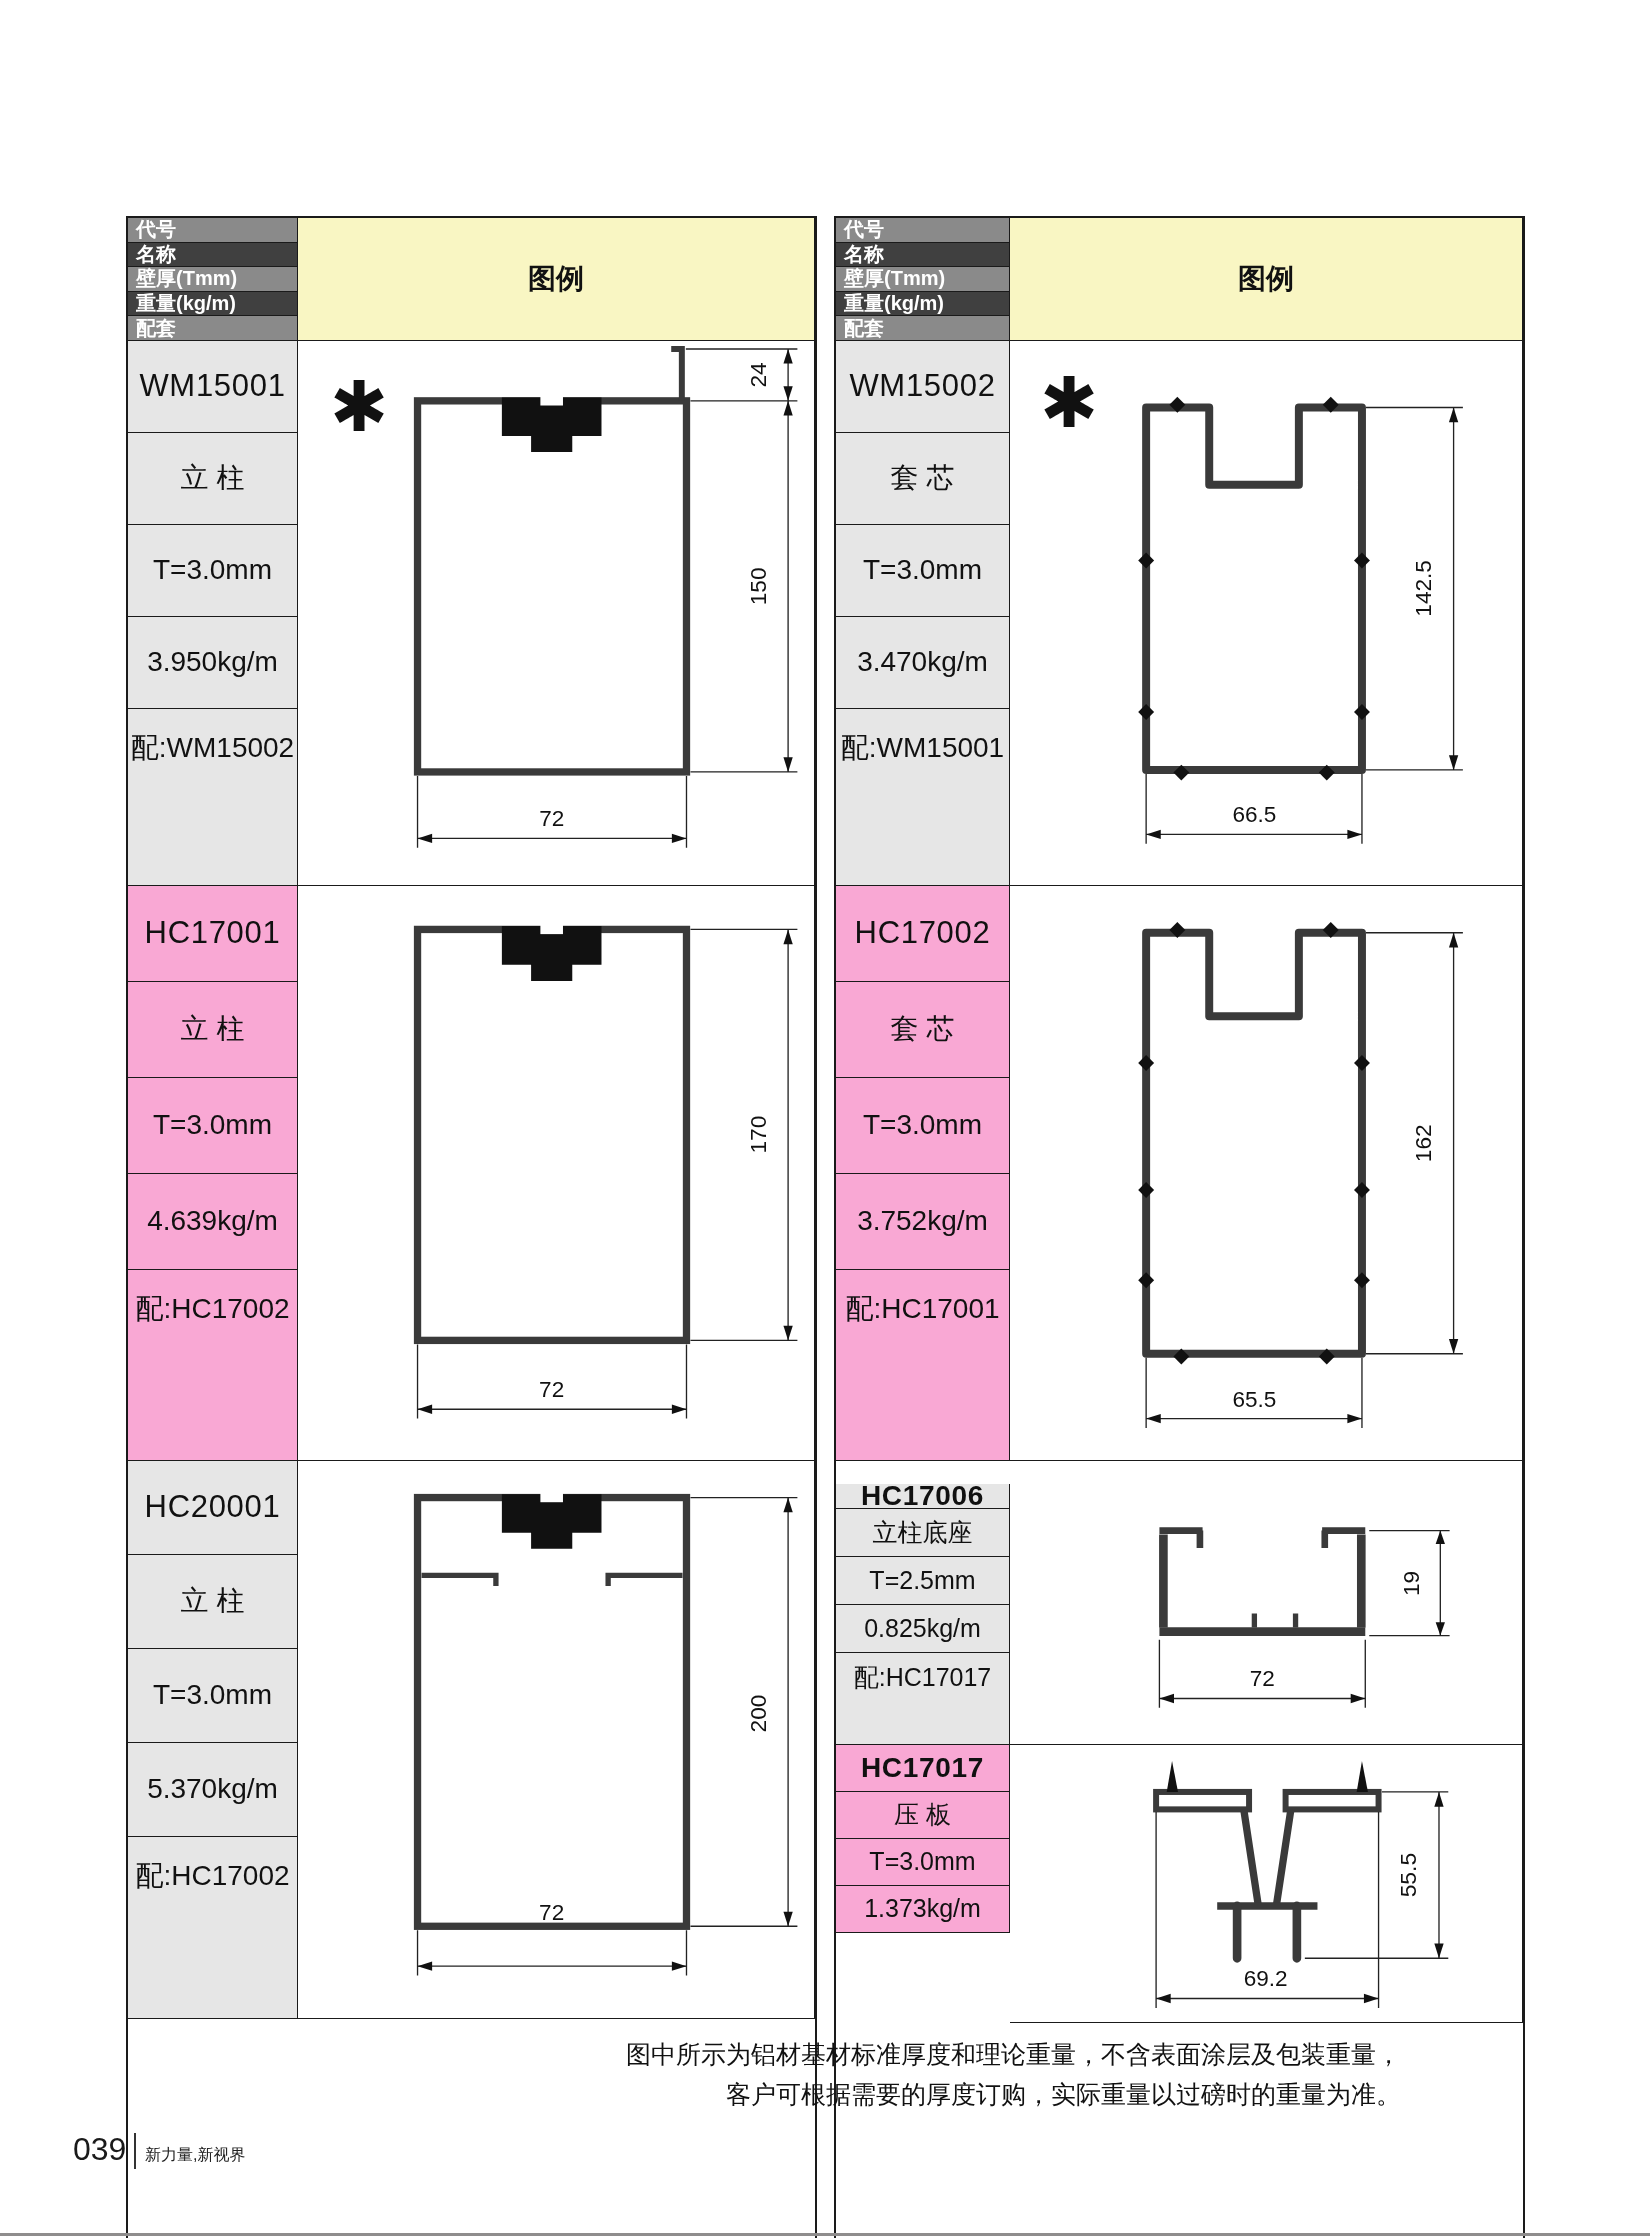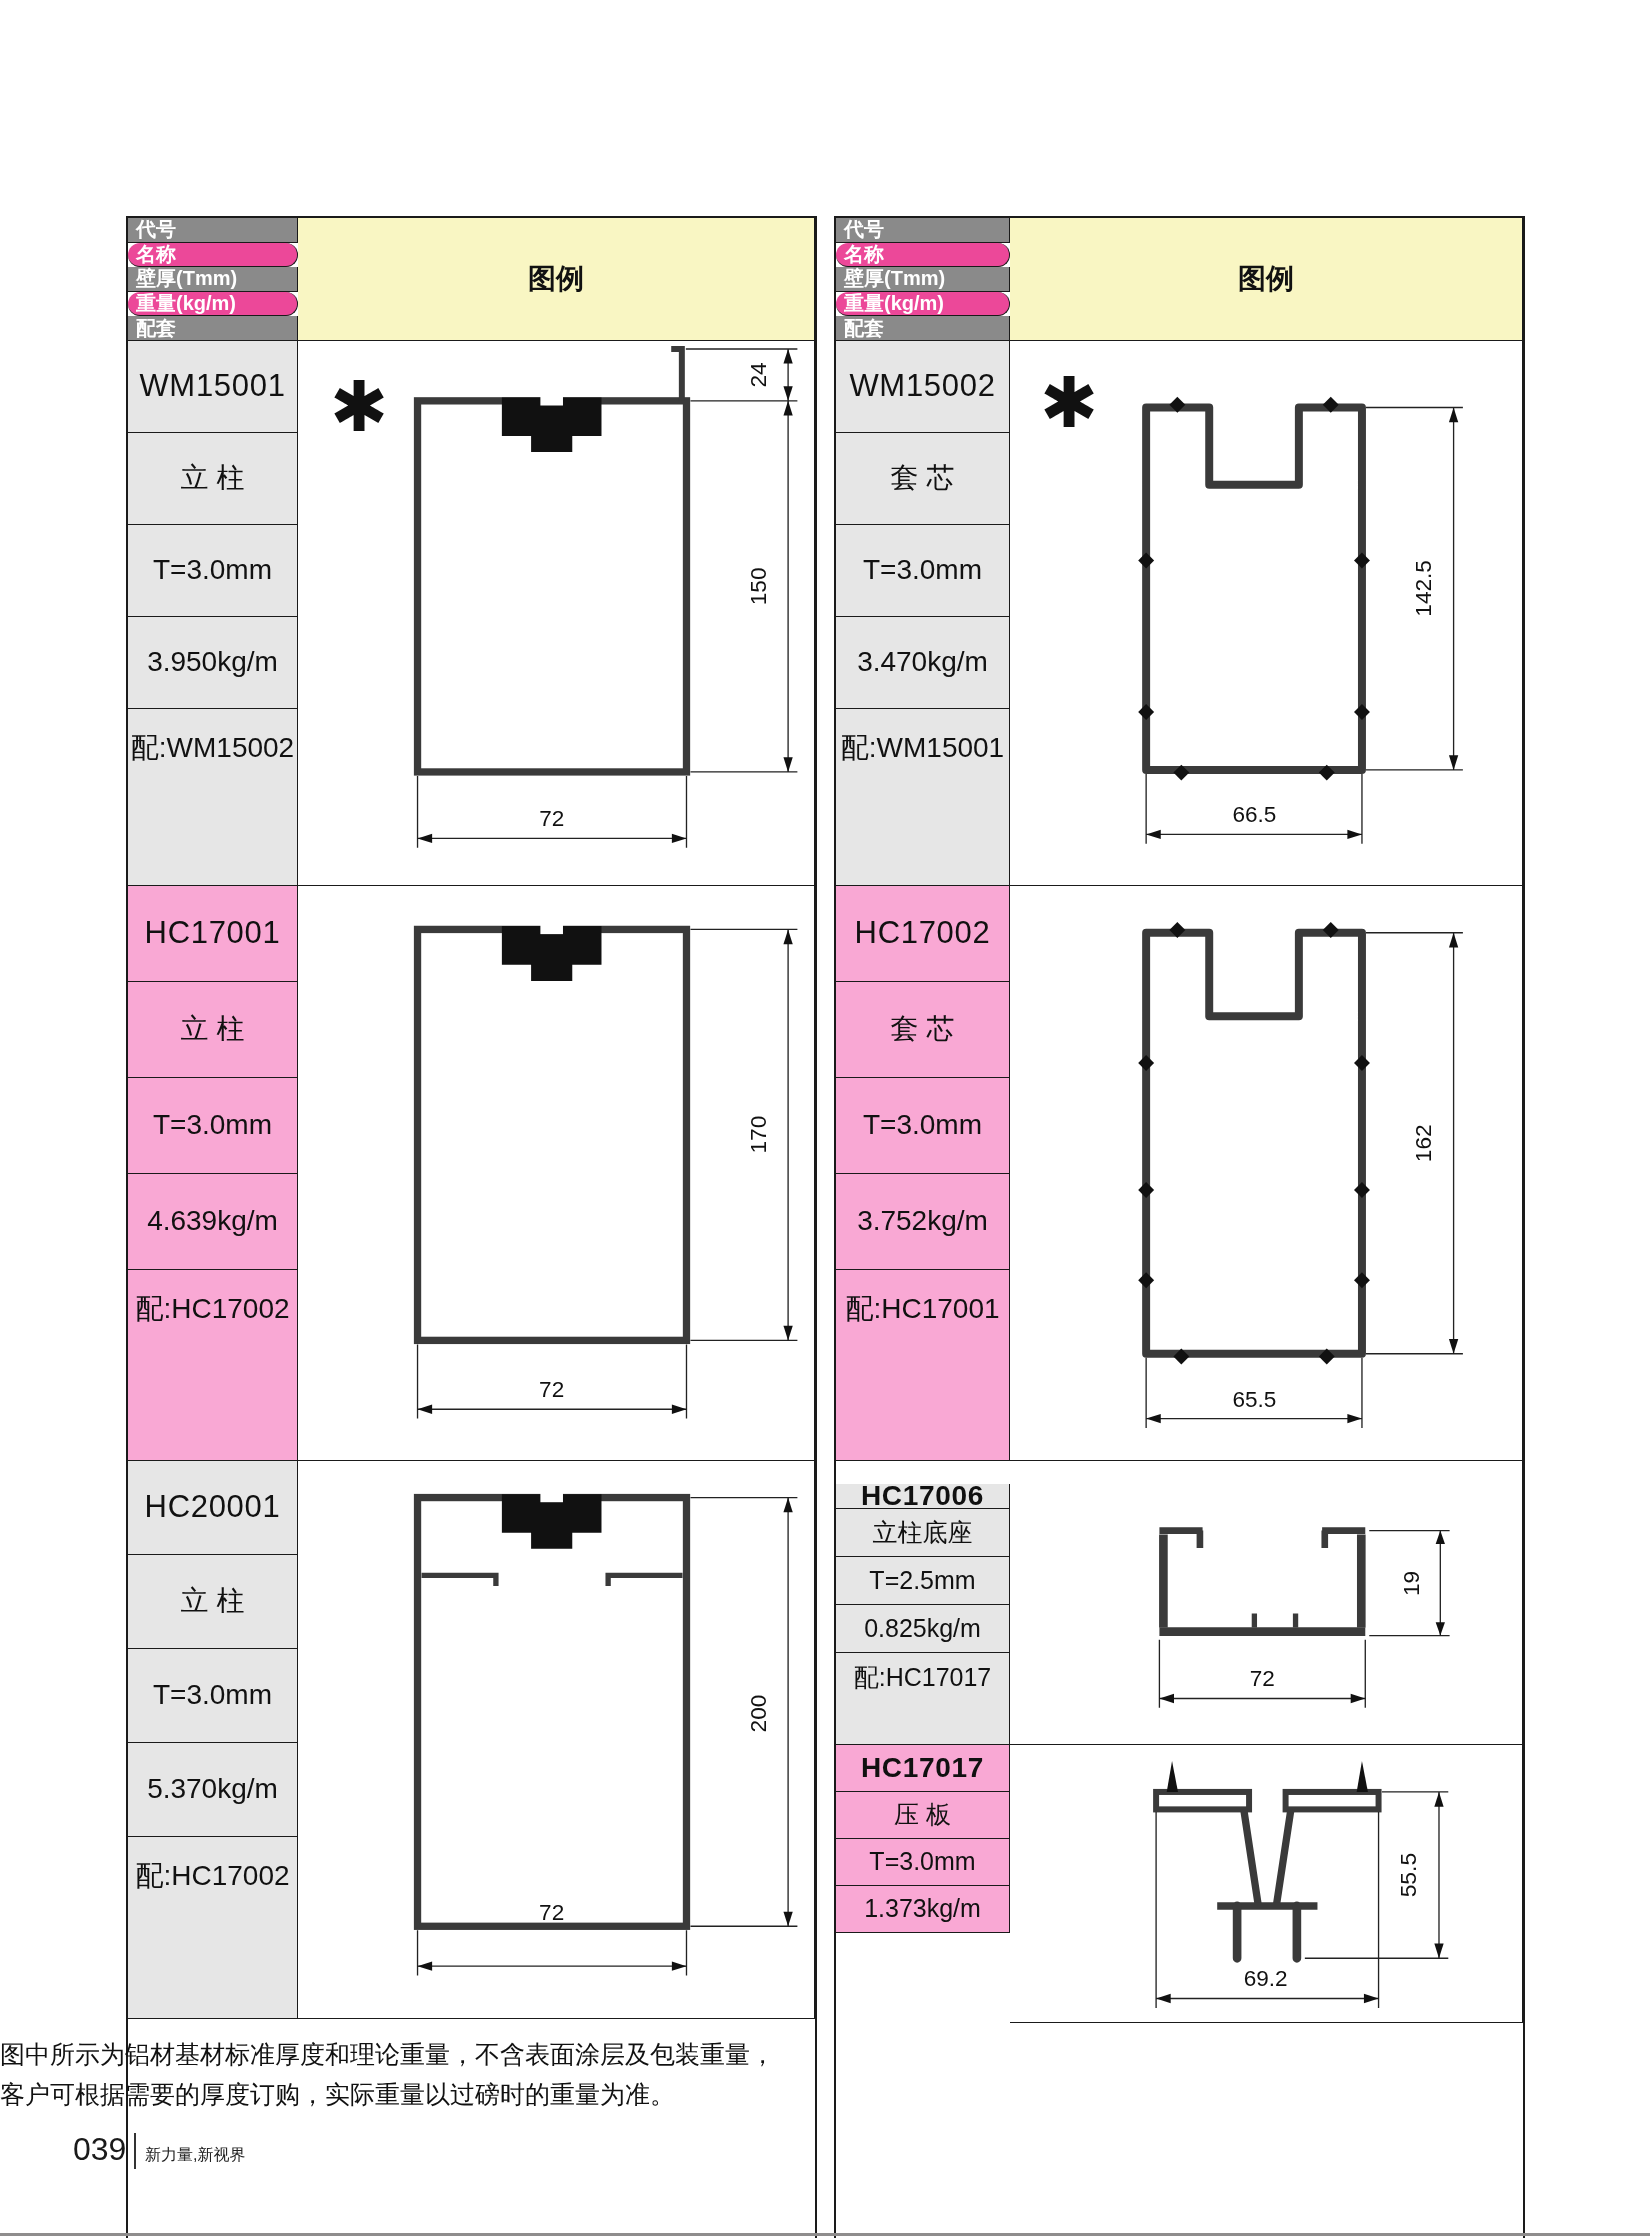--- a/index.html
+++ b/index.html
@@ -7,33 +7,33 @@
         font-family:"Liberation Sans","DejaVu Sans",sans-serif;color:#111;overflow:hidden;}
   .table{position:absolute;top:216px;width:691px;height:2124px;border:2px solid #1a1a1a;
          box-sizing:border-box;display:grid;background:#fff;}
   #table-left{left:126px;grid-template-columns:170px 1fr;
     grid-template-rows:24.6px 24.6px 24.6px 24.6px 24.6px 92px 92px 92px 92px 177px 96px 96px 96px 96px 191px 94px 94px 94px 94px 182px;}
   #table-right{left:834px;grid-template-columns:174px 1fr;
     grid-template-rows:24.6px 24.6px 24.6px 24.6px 24.6px 92px 92px 92px 92px 177px 96px 96px 96px 96px 191px 48px 48px 48px 48px 92px 47px 47px 47px 47px 90px;}
   .cell{border-right:1.3px solid #1a1a1a;border-bottom:1.3px solid #1a1a1a;box-sizing:border-box;
         display:flex;align-items:center;justify-content:center;overflow:hidden;}
   .hdr{background:#8a8a8a;color:#fff;font-weight:bold;font-size:20px;justify-content:flex-start;padding-left:8px;}
-  .hdr.alt{background:#ec4899;border-radius:12px;}
+  .hdr.alt{background:#404040;}
   .gray{background:#e6e6e6;}
   .yellow{background:#f9a8d4;}
   .code{font-weight:normal;font-size:31px;letter-spacing:0.7px;}
   .plain{font-size:28px;}
   .toptext{align-items:flex-start;padding-top:20px;}
   .toptext-sm{align-items:flex-start;padding-top:8px;}
   .legend{background:#f9f6c3;font-weight:bold;font-size:28px;}
   .diag{background:#ffffff;padding:0;}
   .diag svg{width:100%;height:100%;display:block;}
   .dimtxt{font-size:34px;fill:#111;}
   .star{font-size:105px;fill:#111;}
-  .note{position:absolute;left:0;width:1401px;text-align:left;font-size:25px;color:#111;}
+  .note{position:absolute;left:0;width:1401px;text-align:right;font-size:25px;color:#111;}
   #footer-page{position:absolute;left:73px;top:2131px;font-size:32px;font-weight:normal;color:#1a1a1a;}
   #footer-divider{position:absolute;left:134px;top:2133px;width:2px;height:36px;background:#333;}
   #footer-brand{position:absolute;left:145px;top:2145px;font-size:16px;color:#222;}
   #bottom-line{position:absolute;left:0;top:2233px;width:1651px;height:2.7px;background:#8f8d8d;}
   .p{stroke:#3a3a3a;fill:none;}
   .x{stroke:#222;stroke-width:2;fill:none;}
   .a{fill:#111;stroke:none;}
 </style>
 </head>
 <body>

